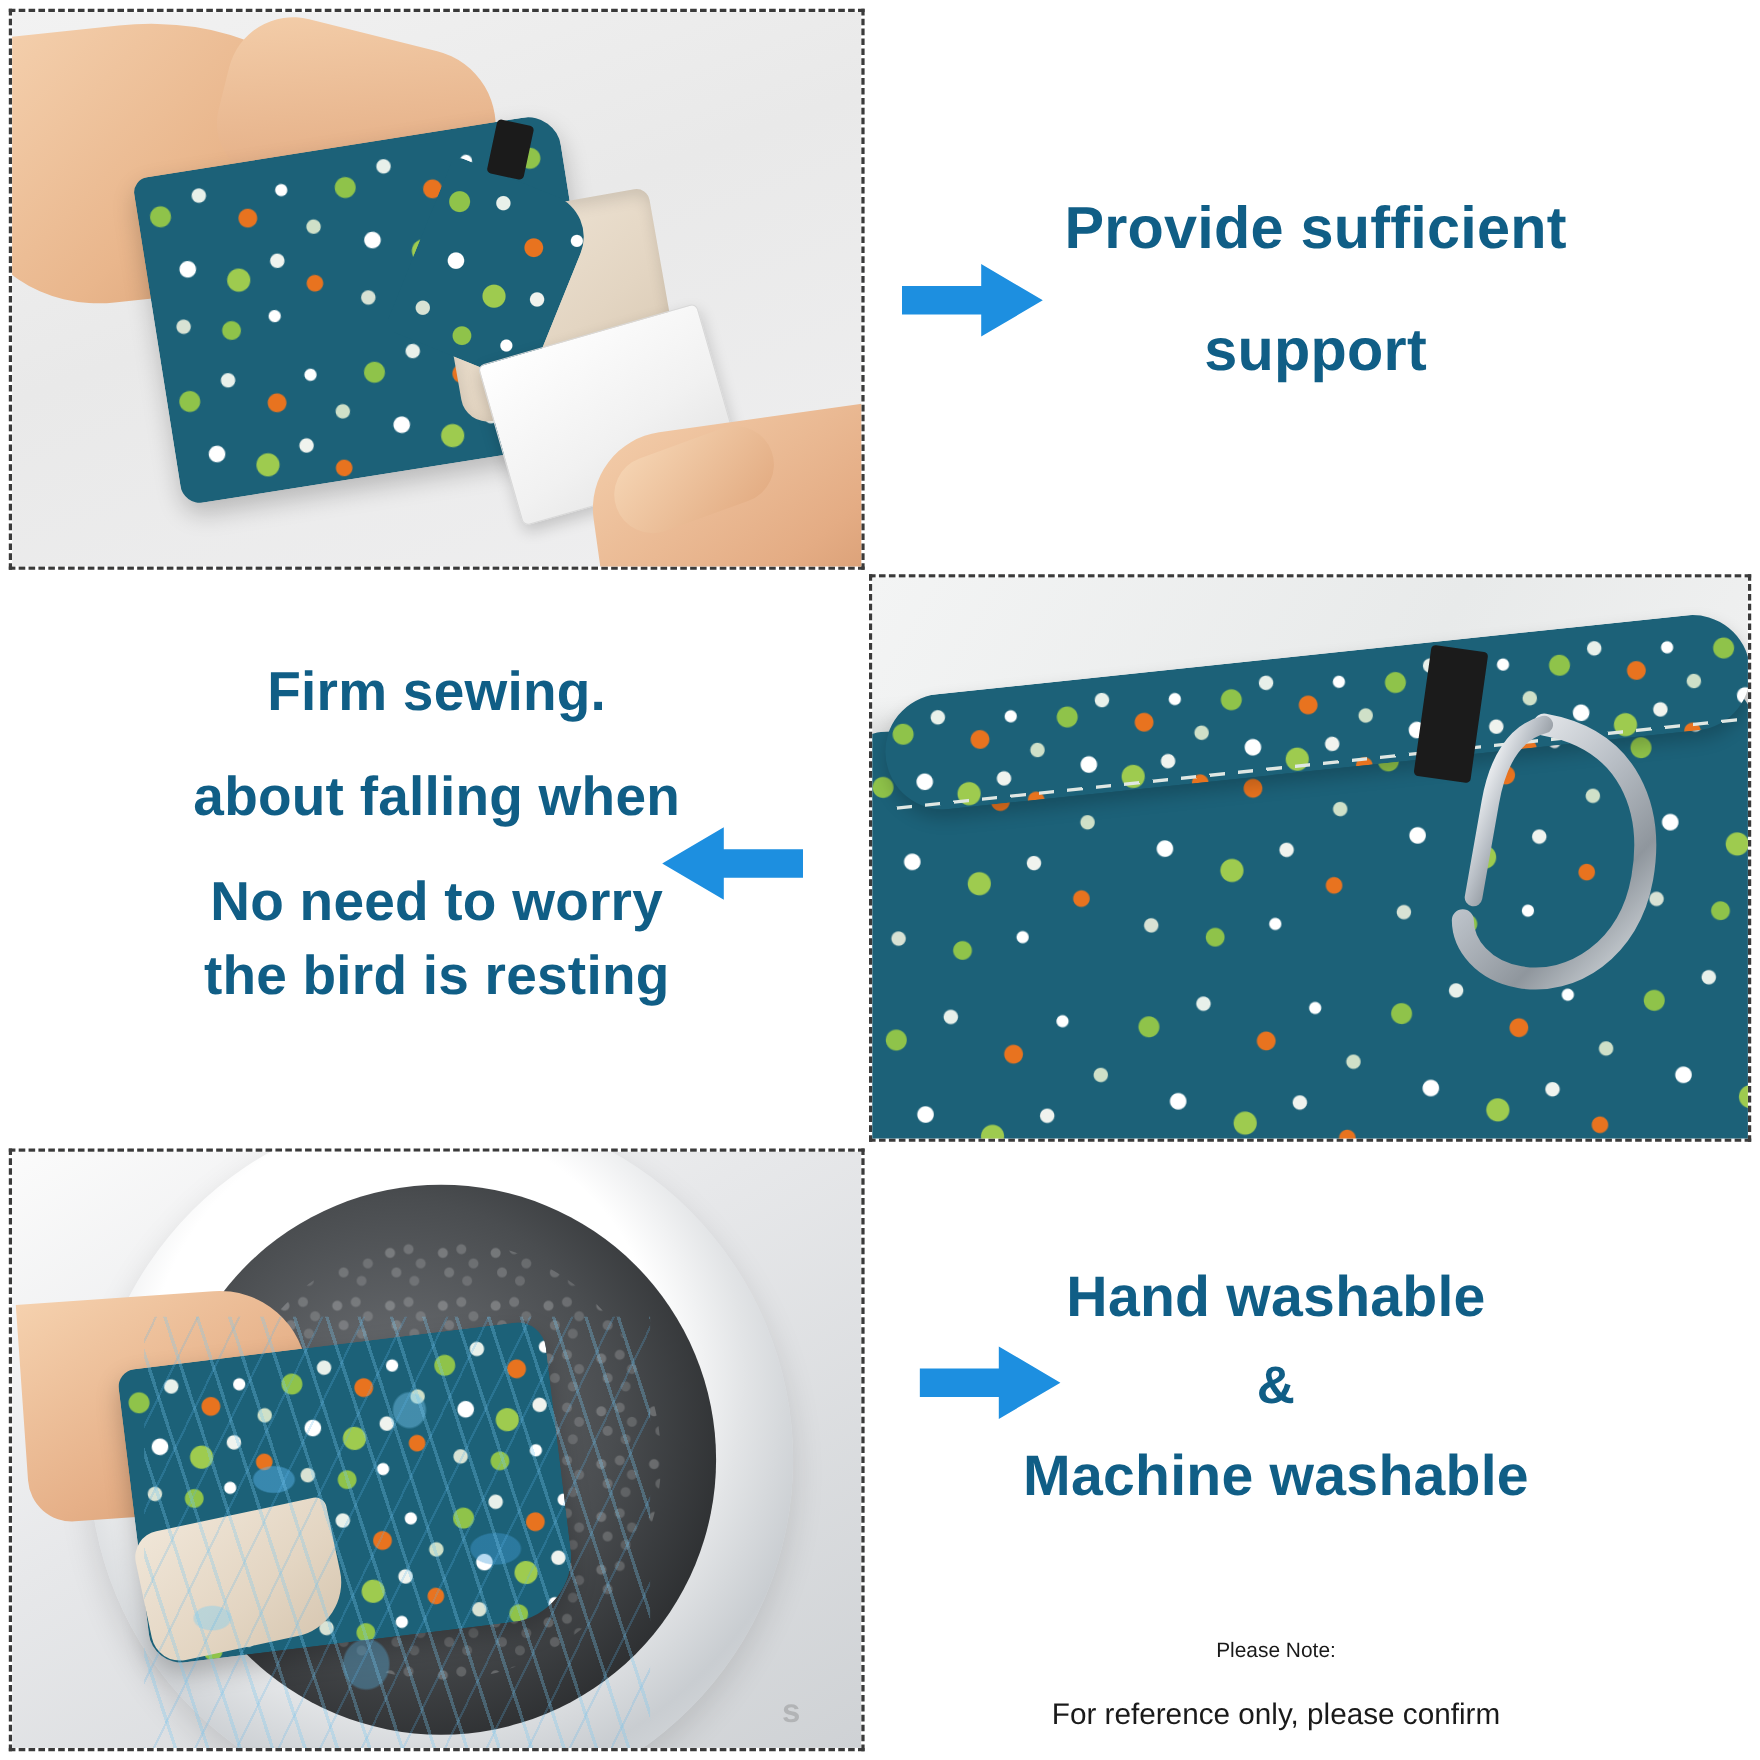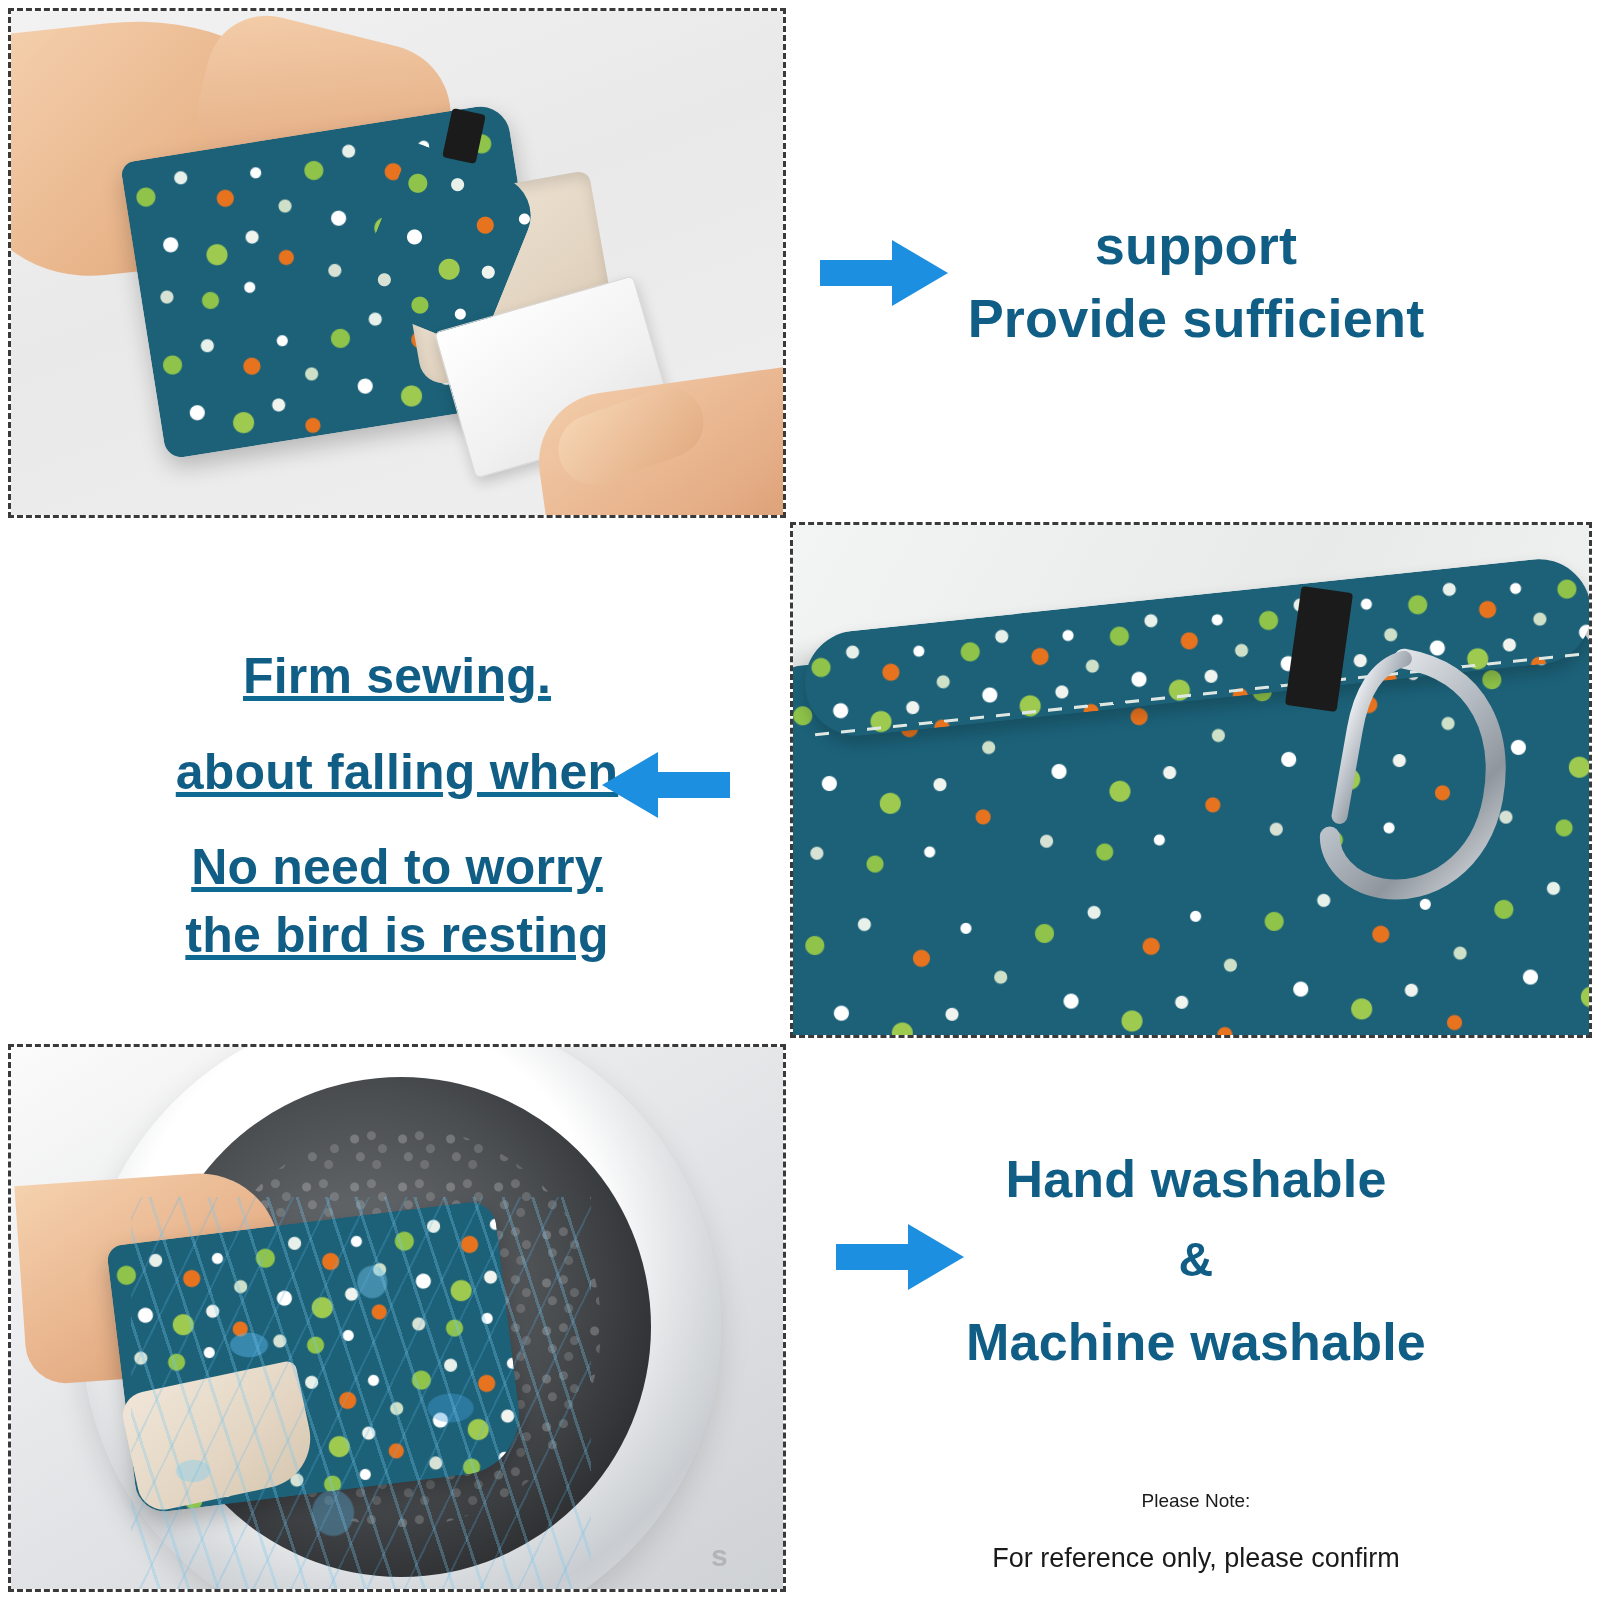--- a/index.html
+++ b/index.html
@@ -178,31 +178,31 @@
         border-radius:70px 40px 0 0;
         transform: rotate(-8deg);"></div>
     <div class="ph" style="
         position:absolute; left:545px; top:390px; width:150px; height:70px;
         background:linear-gradient(150deg,#f6d6b5 0%,#e2aa80 100%);
         border-radius:40px;
         transform: rotate(-20deg);"></div>
   </div>
 
   <div class="panel text-panel" style="left:800px; top:8px; width:792px; height:510px;">
+    <div class="headline" style="font-size:54px;">Provide sufficient</div>
     <div class="headline" style="font-size:54px; margin-top:38px;">support</div>
-    <div class="headline" style="font-size:54px;">Provide sufficient</div>
   </div>
 
   <div class="arrow" style="left:820px; top:238px; width:130px; height:70px;">
     <svg width="130" height="70" viewBox="0 0 130 70" aria-hidden="true">
       <polygon points="0,22 72,22 72,2 128,35 72,68 72,48 0,48" fill="#1d8fe0"></polygon>
     </svg>
   </div>
 
-  <div class="panel text-panel" style="left:8px; top:552px; width:778px; height:508px;text-decoration:underline;">
+  <div class="panel text-panel" style="left:8px; top:504px; width:778px; height:508px;">
     <div class="headline" style="font-size:50px;">Firm sewing.</div>
     <div class="headline" style="font-size:50px; margin-top:28px;">about falling when</div>
     <div class="headline" style="font-size:50px; margin-top:28px;">No need to worry</div>
     <div class="headline" style="font-size:50px; ">the bird is resting</div>
   </div>
 
   <div class="arrow" style="left:600px; top:750px; width:130px; height:70px;">
     <svg width="130" height="70" viewBox="0 0 130 70" aria-hidden="true">
       <polygon points="130,22 58,22 58,2 2,35 58,68 58,48 130,48" fill="#1d8fe0"></polygon>
     </svg>
@@ -293,21 +293,21 @@
         opacity:0.85;"></div>
     <div class="ph" style="
         position:absolute; left:120px; top:150px; width:460px; height:400px;
         background:
           repeating-linear-gradient(72deg, rgba(120,200,240,0.30) 0 3px, transparent 3px 28px),
           repeating-linear-gradient(-64deg, rgba(90,180,235,0.22) 0 2px, transparent 2px 34px);"></div>
 
     <div class="watermark" style="left:700px; top:492px; font-size:30px;">s</div>
   </div>
 
-  <div class="panel" style="left:800px; top:1044px; width:792px; height:548px; display:flex; flex-direction:column; align-items:center; justify-content:flex-start; padding-top:100px;">
+  <div class="panel" style="left:764px; top:1044px; width:792px; height:548px; display:flex; flex-direction:column; align-items:center; justify-content:flex-start; padding-top:100px;">
     <div class="headline" style="font-size:52px; color:#105e86;">Hand washable</div>
     <div class="headline" style="font-size:48px; color:#105e86; margin-top:14px;">&amp;</div>
     <div class="headline" style="font-size:52px; color:#105e86; margin-top:14px;">Machine washable</div>
 
     <div class="note" style="margin-top:110px;">
       <div style="font-size:19px;">Please Note:</div>
       <div style="font-size:27px; margin-top:24px;">For reference only, please confirm</div>
       <div style="font-size:27px; margin-top:8px;">the size of your bird before purchasing.</div>
     </div>
   </div>

